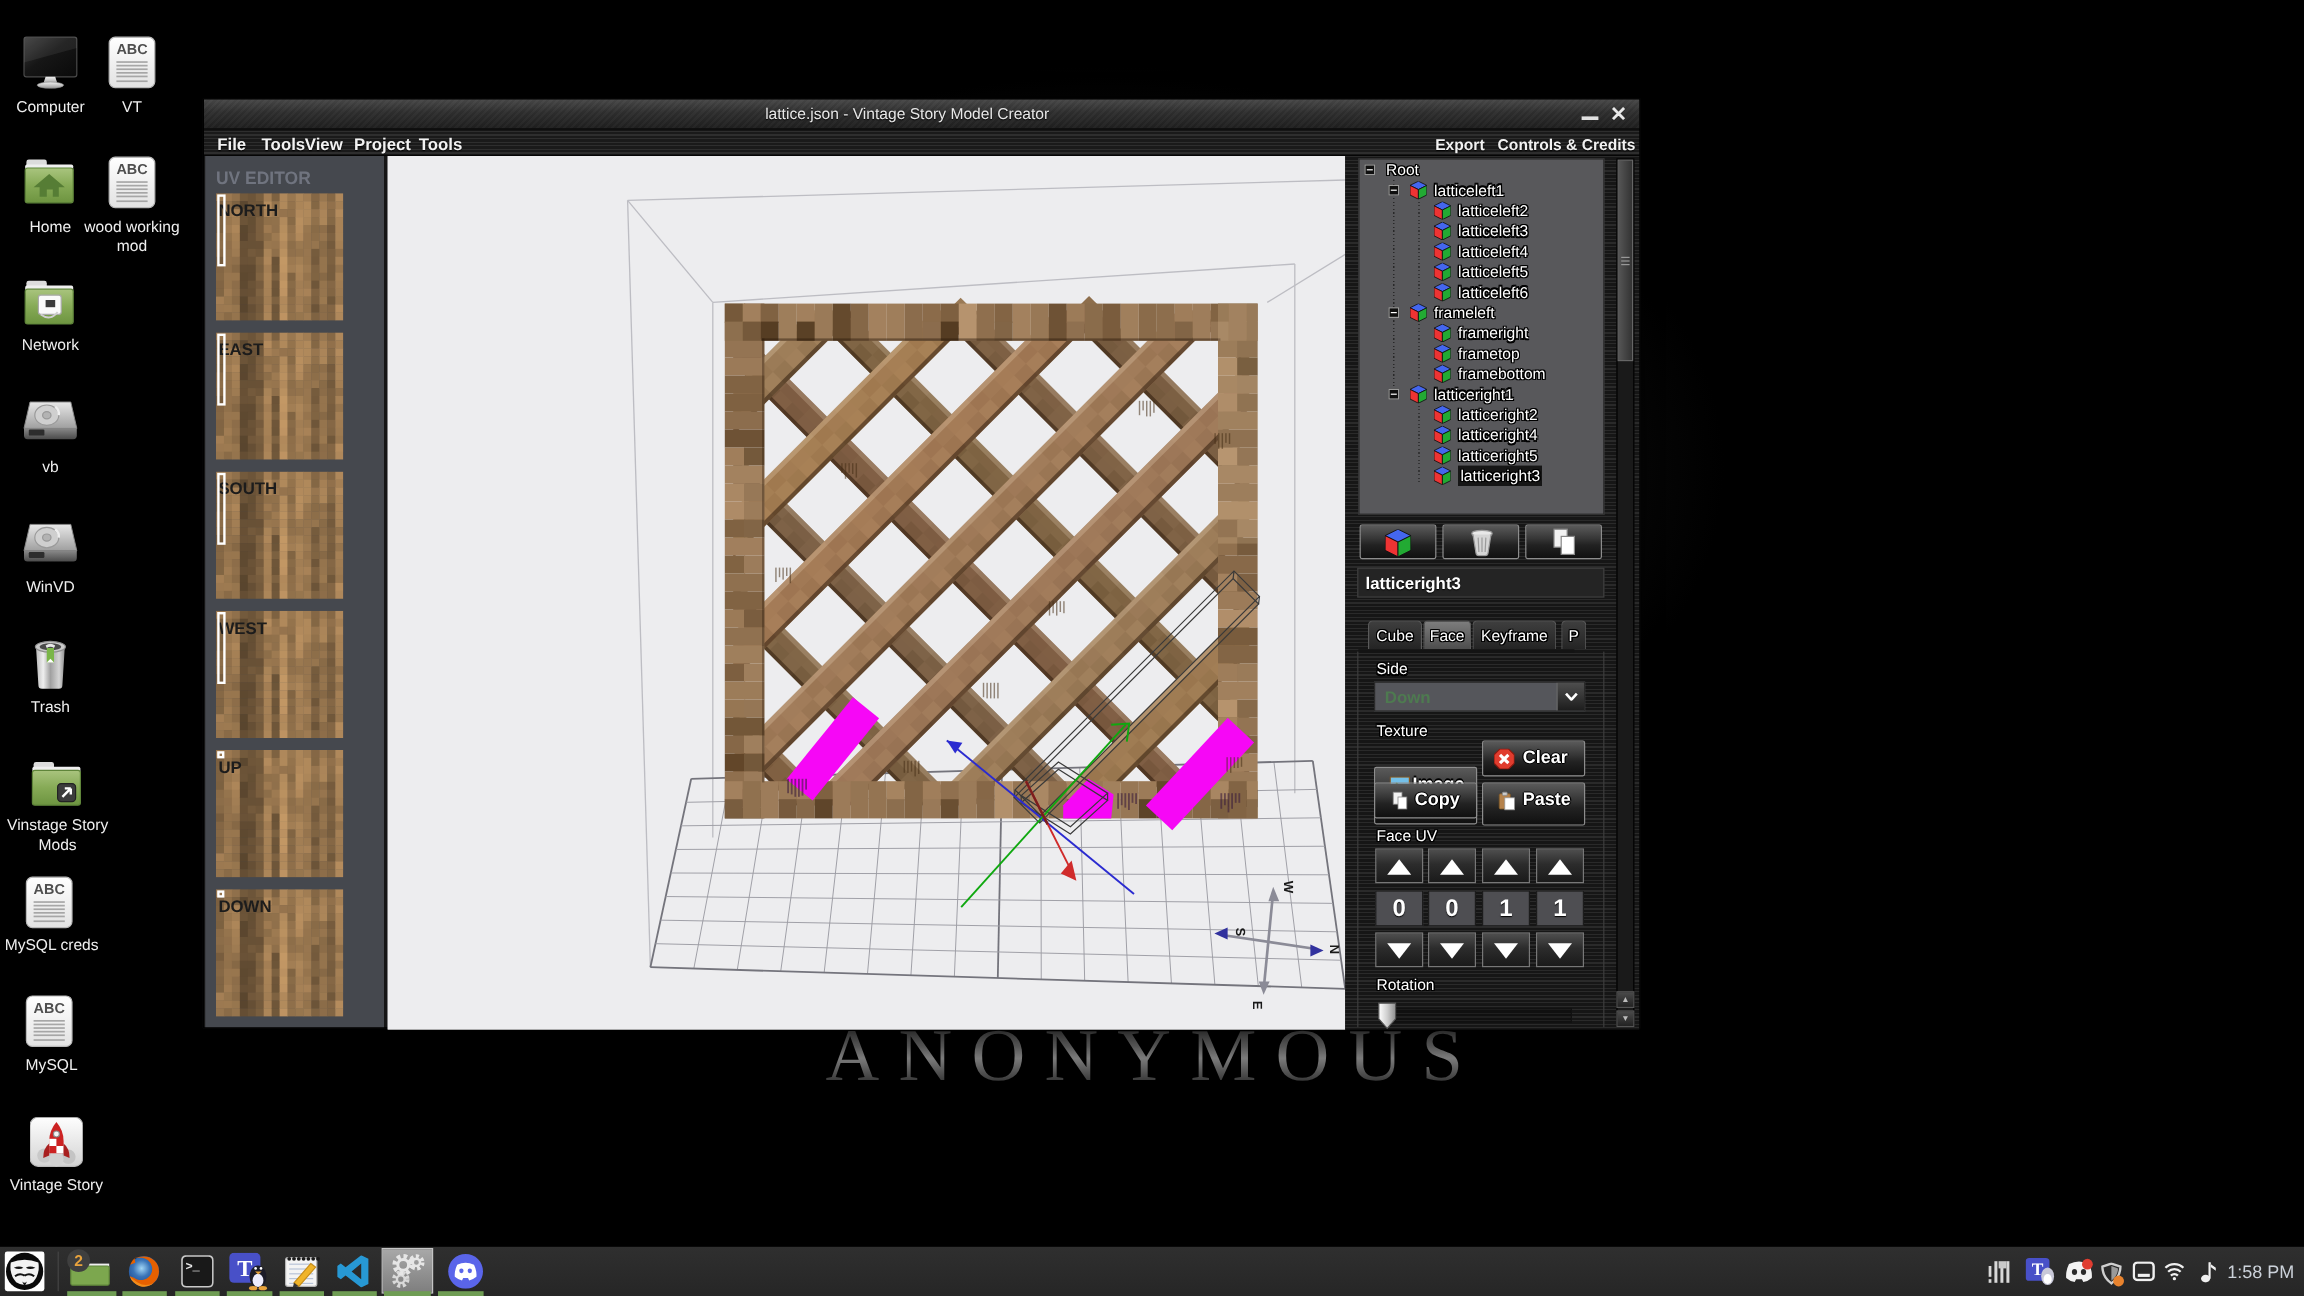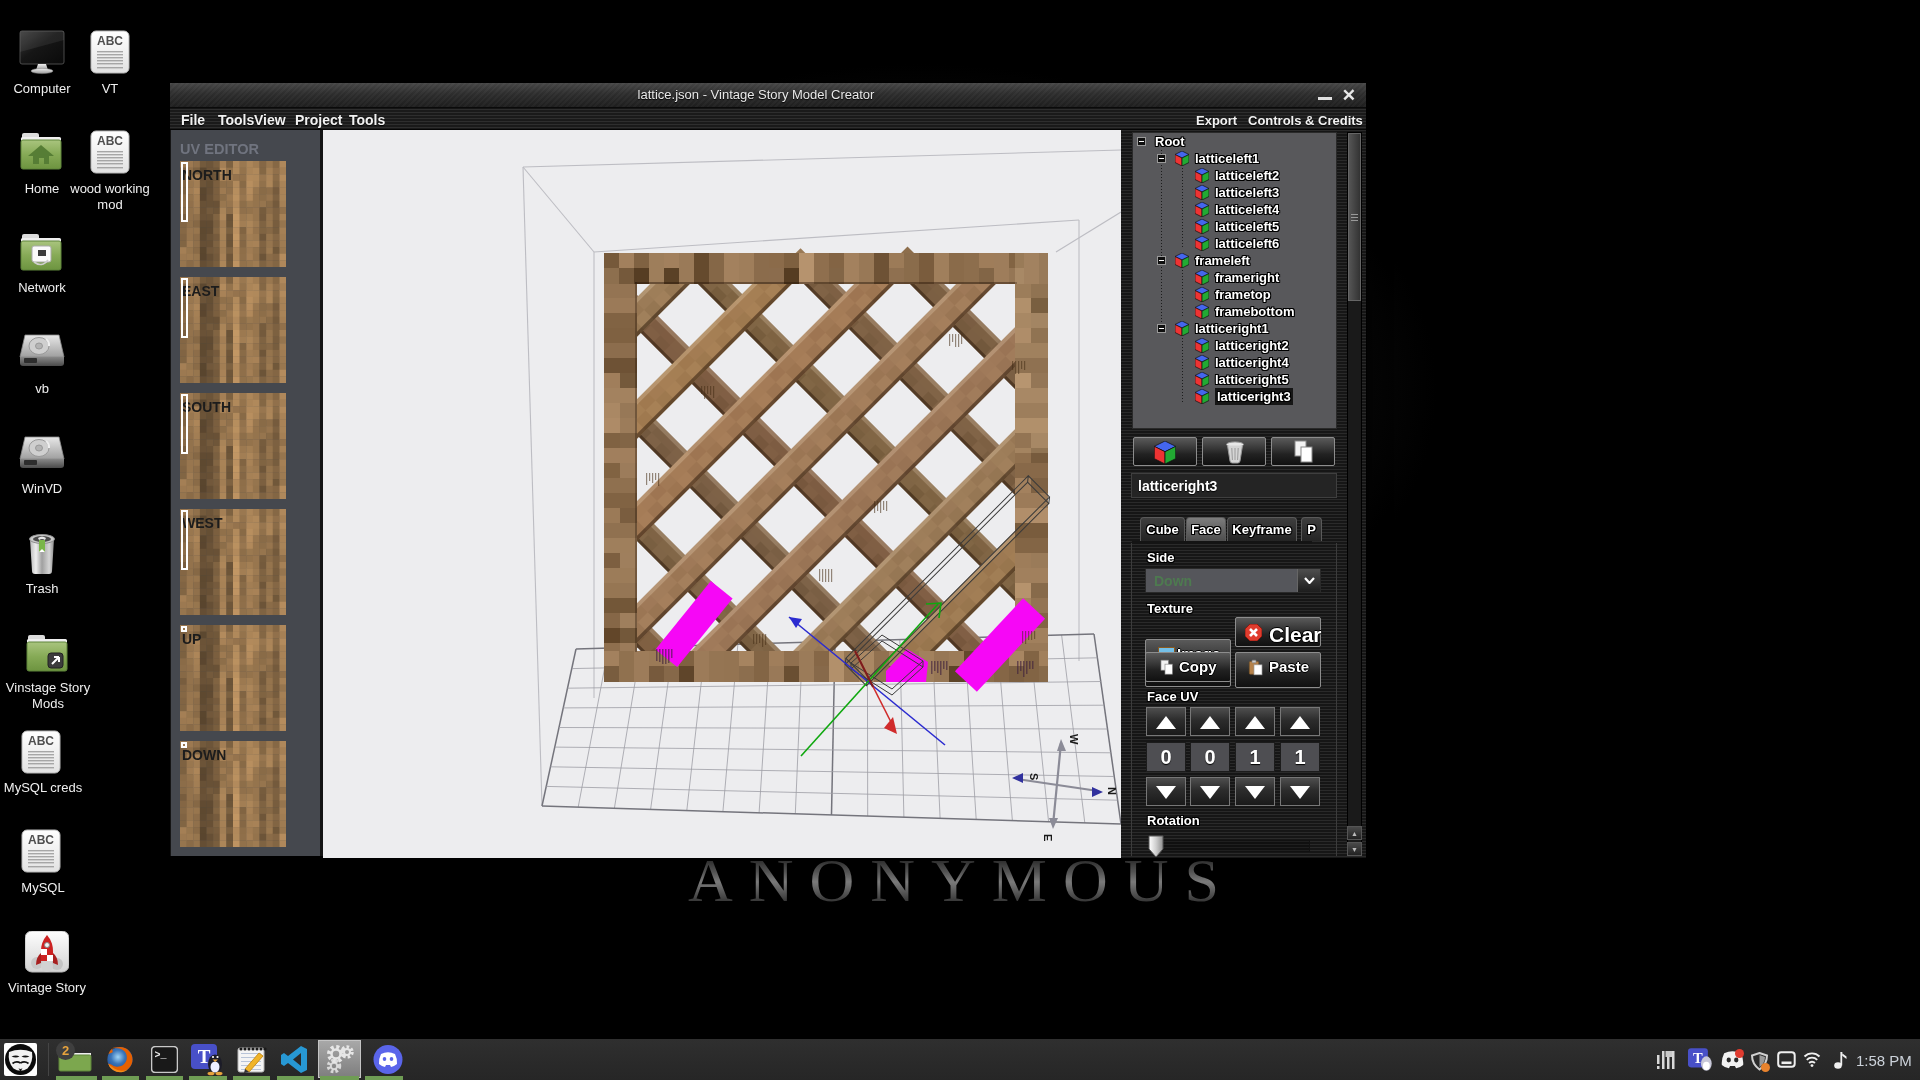--- a/index.html
+++ b/index.html
@@ -13,21 +13,21 @@
 #menubar{position:absolute;left:0;top:26px;width:1196px;height:21px;background:repeating-linear-gradient(180deg,#2e2e2e 0px,#2e2e2e 1px,#1a1a1a 1px,#1a1a1a 3px);border-bottom:1px solid #050505}
 .mi{position:absolute;top:3px;white-space:nowrap;color:#f2f2f2;font-size:14px;font-weight:bold;text-shadow:0 1px 1px #000}
 #uvpanel{position:absolute;left:1px;top:47px;width:149px;height:726px;background:#45484e}
 #uvtitle{position:absolute;left:9px;top:10px;color:#70747f;font-size:15px;font-weight:bold;transform:scaleX(0.97);transform-origin:left}
 .uvthumb{position:absolute;left:9px;width:106px;height:106px}
 .uvlabel{position:absolute;left:11px;color:#1c1c1c;font-size:14px;font-weight:bold}
 .uvrect{position:absolute;left:9.5px;width:7px;height:60px;border:2px solid #fff}
 .uvsq{position:absolute;left:9.5px;width:6px;height:6px;border:2px solid #fff}
 #vpt{position:absolute;left:153px;top:47px;width:798px;height:728px;background:#ededef}
 #rpanel{position:absolute;left:951px;top:47px;width:245px;height:728px;background:repeating-linear-gradient(180deg,#2a2a2a 0px,#2a2a2a 1px,#161616 1px,#161616 3px)}
-.olt{color:#fff;font-weight:bold;text-shadow:-1px 0 #000,1px 0 #000,0 -1px #000,0 1px #000,-1px -1px #000,1px 1px #000,1px -1px #000,-1px 1px #000}
+.olt{color:#fff;font-weight:normal;text-shadow:-1px 0 #000,1px 0 #000,0 -1px #000,0 1px #000,-1px -1px #000,1px 1px #000,1px -1px #000,-1px 1px #000}
 #tree{position:absolute;left:11px;top:2px;width:205px;height:297px;background:#58585b;border:1px solid #2a2a2a;overflow:hidden}
 .trow{position:absolute;height:17px;font-size:13px;line-height:17px;white-space:nowrap}
 .texp{position:absolute;width:9px;height:9px;background:#0f0f0f;border:1px solid #9a9a9a}
 .texp:after{content:"";position:absolute;left:1px;top:3px;width:5px;height:1px;background:#fff}
 .tcube{position:absolute;width:14px;height:15px}
 .dotv{position:absolute;width:1px;background-image:repeating-linear-gradient(180deg,#1c1c1c 0 1px,transparent 1px 3px)}
 .gbtn{position:absolute;background:linear-gradient(180deg,#5a5a5a 0%,#363636 40%,#222 60%,#101010 100%);border:1px solid #8d8d8d;border-radius:2px}
 .gbtn span{color:#fff;font-weight:bold;text-shadow:-1px 0 #000,1px 0 #000,0 -1px #000,0 1px #000}
 #namefield{position:absolute;left:10px;top:343px;width:206px;height:25px;background:#242424;border:1px solid #3f3f3f;color:#fff;font-weight:bold;font-size:14px;line-height:24px;padding-left:6px;text-shadow:0 1px 1px #000}
 .tab{position:absolute;top:387px;height:24px;border:1px solid #5a5a5a;border-bottom:none;border-radius:4px 4px 0 0;background:linear-gradient(180deg,#3e3e3e,#242424);text-align:center;font-size:13px;line-height:23px}
@@ -1210,21 +1210,21 @@
             <rect x="0.5" y="0.5" width="16" height="14" fill="#74c0e8" stroke="#8a5a20"></rect>
             <path d="M1 10 L6 5 L10 9 L13 7 L16 10 L16 14 L1 14 Z" fill="#4f8f3a"></path>
           </svg>
           <span style="position:absolute;left:31px;top:5px;font-size:15px">Image</span>
         </div>
         <div class="gbtn" style="left:114px;top:487px;width:86px;height:30px">
           <svg width="17" height="17" viewBox="0 0 17 17" style="position:absolute;left:9px;top:6px">
             <polygon points="5,0 12,0 17,5 17,12 12,17 5,17 0,12 0,5" fill="#e03c2e" stroke="#8a1a10"></polygon>
             <path d="M5 5 L12 12 M12 5 L5 12" stroke="#fff" stroke-width="2.6"></path>
           </svg>
-          <span style="position:absolute;left:33px;top:5px;font-size:21px">Clear</span>
+          <span style="position:absolute;left:33px;top:5px;font-size:15px">Clear</span>
         </div>
         <div class="gbtn" style="left:24px;top:522px;width:86px;height:30px">
           <svg width="16" height="17" viewBox="0 0 24 24" style="position:absolute;left:13px;top:6px">
             <rect x="3" y="1" width="11" height="15" fill="#f2f2f2" stroke="#888"></rect>
             <rect x="9" y="7" width="11" height="15" fill="#ffffff" stroke="#888"></rect>
           </svg>
           <span style="position:absolute;left:33px;top:5px;font-size:15px">Copy</span>
         </div>
         <div class="gbtn" style="left:114px;top:522px;width:86px;height:36px">
           <svg width="16" height="17" viewBox="0 0 24 24" style="position:absolute;left:12px;top:6px">

